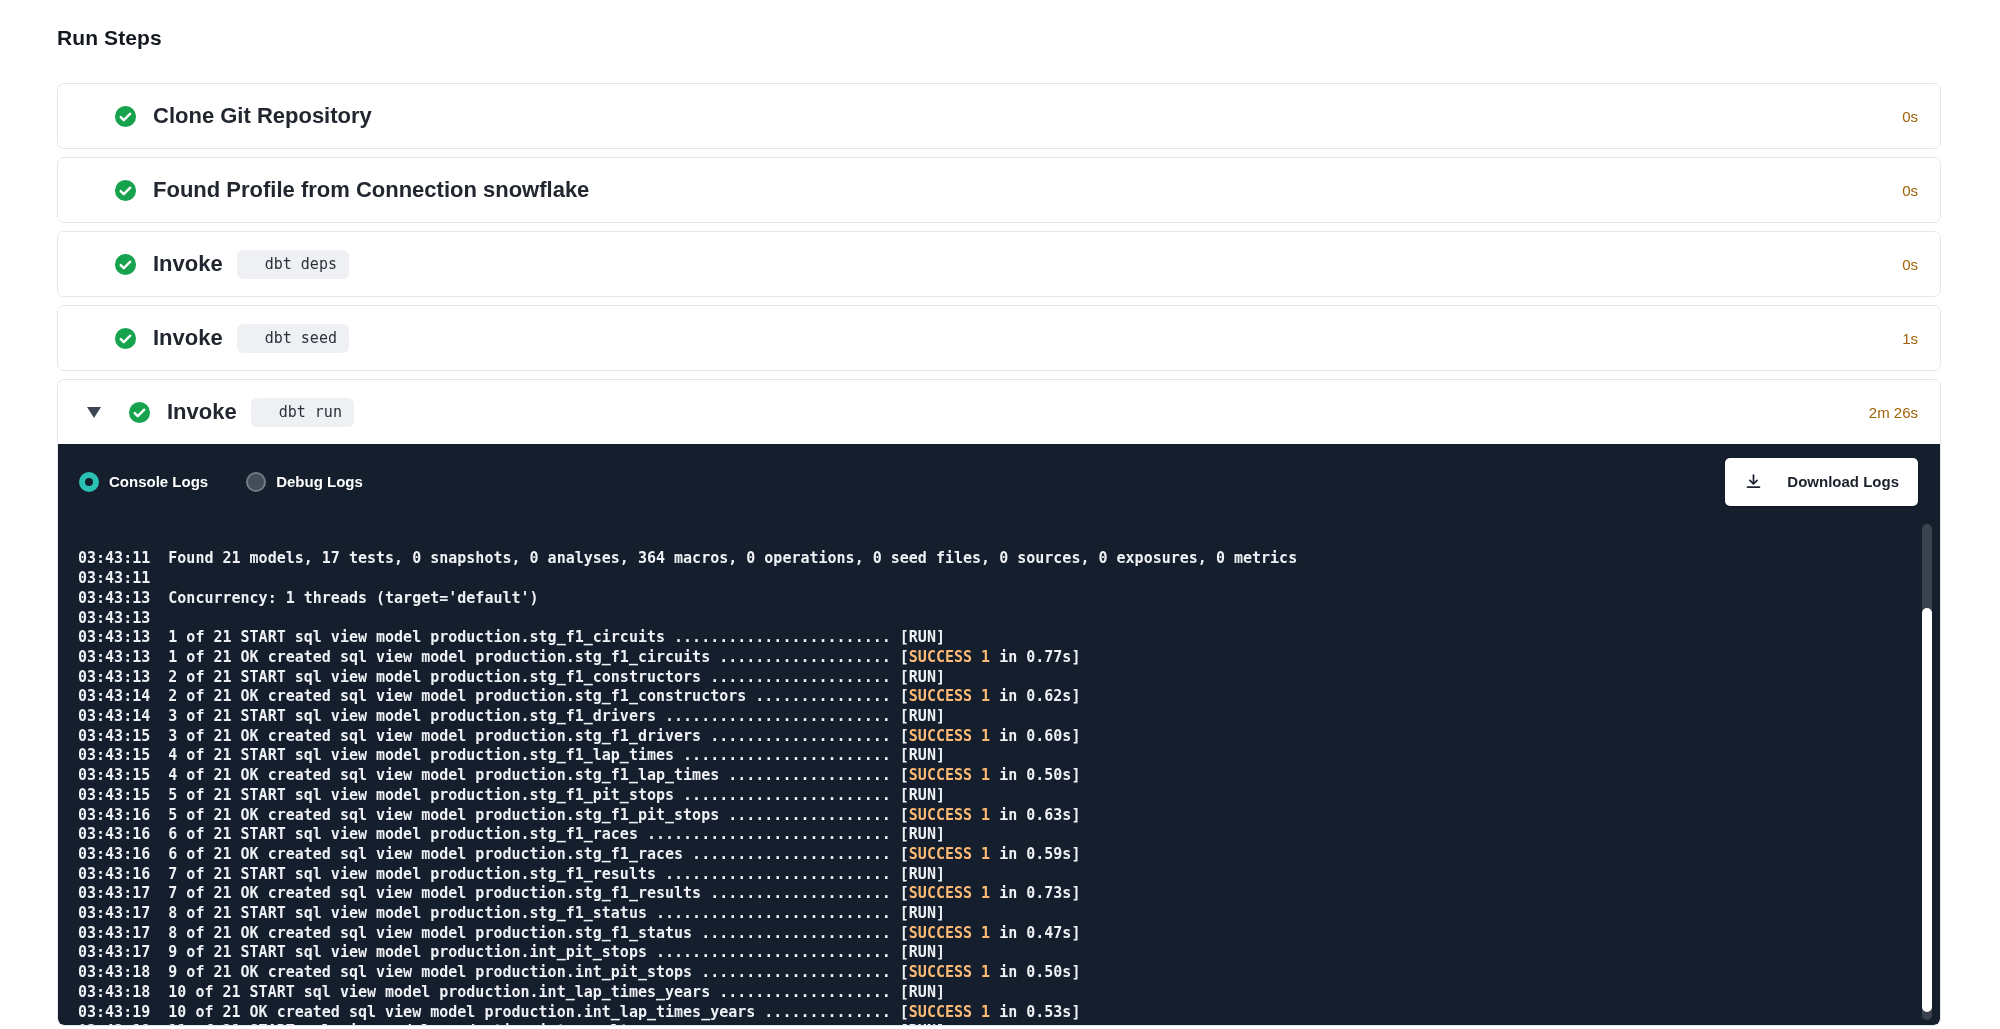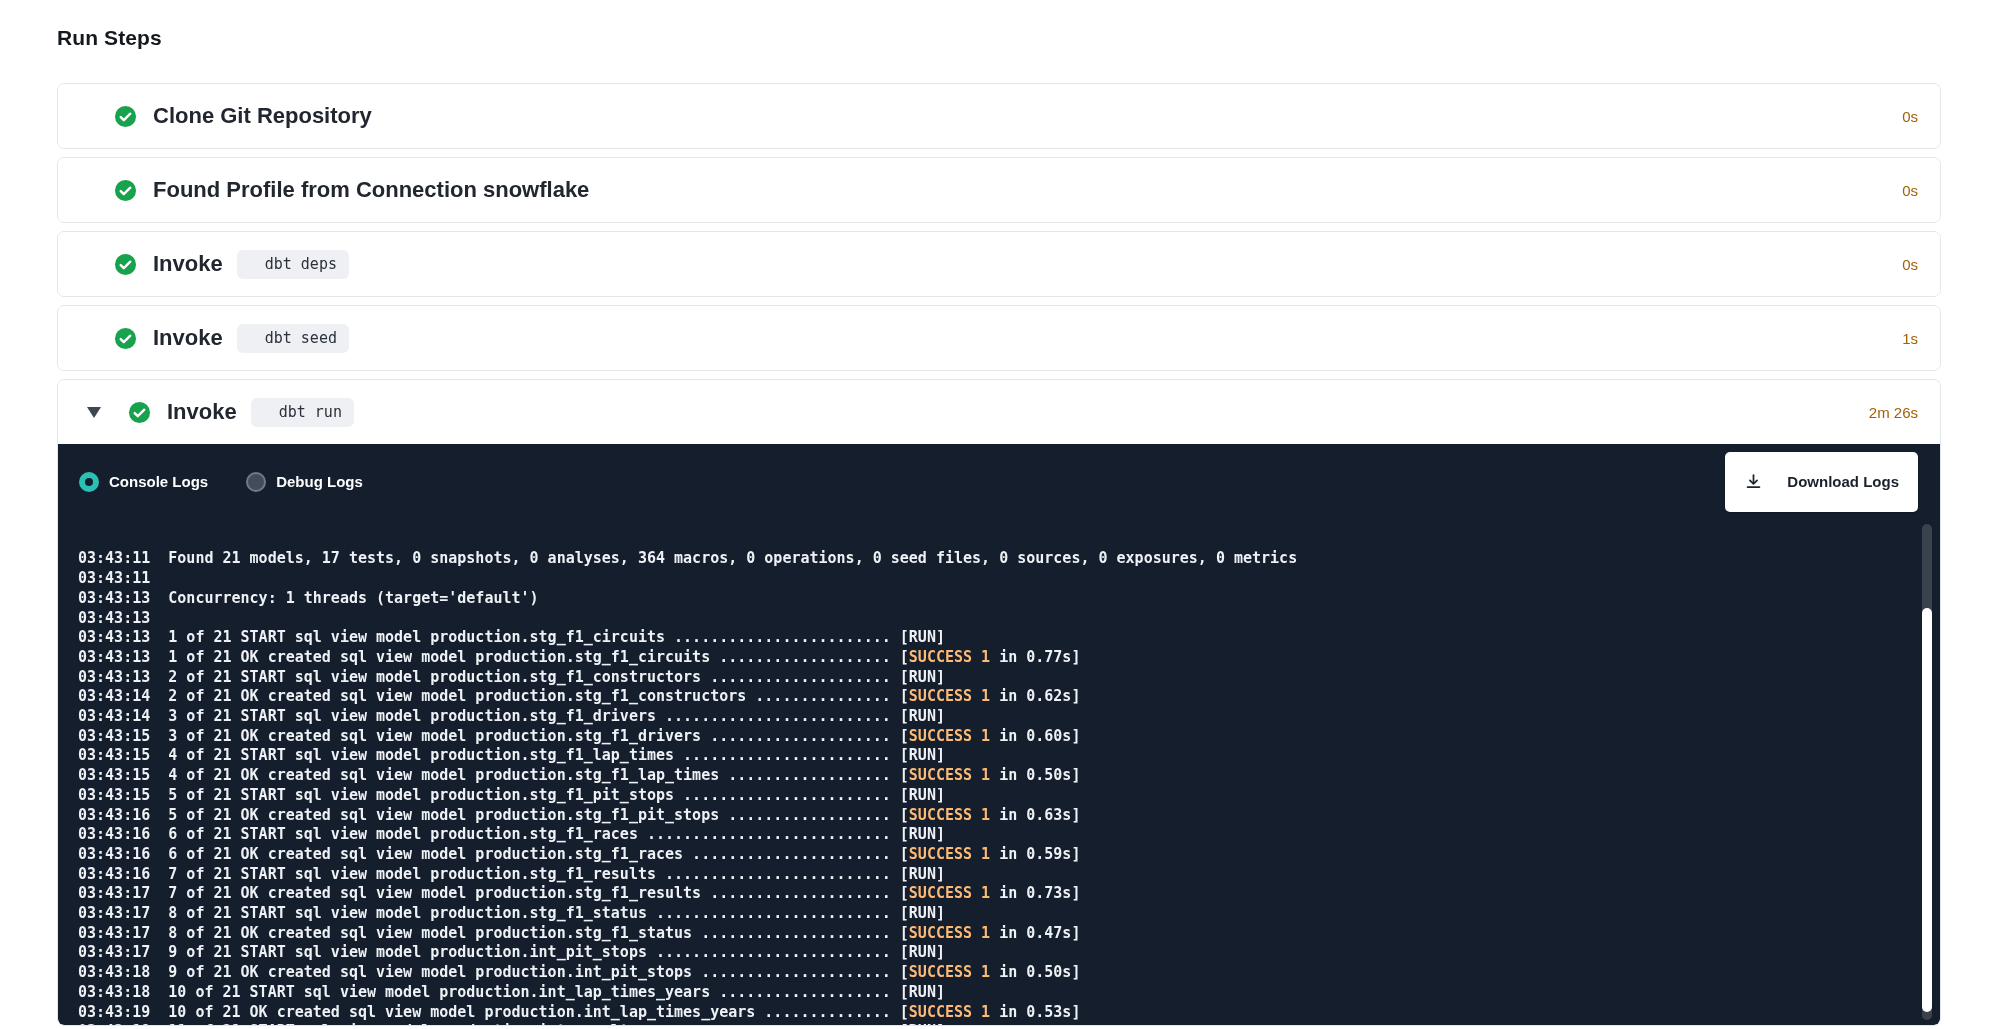--- a/index.html
+++ b/index.html
@@ -70,21 +70,21 @@
   }
   .radio { width:20px; height:20px; border-radius:50%; flex:0 0 auto; }
   .radio-on  { border:6px solid #2bc0b4; background:transparent; }
   .radio-off { background:#434c5a; border:2px solid #717a88; }
   .radio-label { color:#ffffff; font-size:15px; font-weight:700; }
   .download-btn {
     margin-left:auto;
     display:flex; align-items:center; gap:24px;
     background:#ffffff; color:#1b212c;
     border:none; border-radius:5px;
-    height:60px; padding:0 19px;
+    height:48px; padding:0 19px;
     font-size:15px; font-weight:600;
     font-family:"Liberation Sans", sans-serif;
     cursor:pointer;
     box-shadow:0 1px 2px rgba(0,0,0,.3);
   }
 
   .log {
     position:relative;
     height:506px;
     overflow:hidden;

